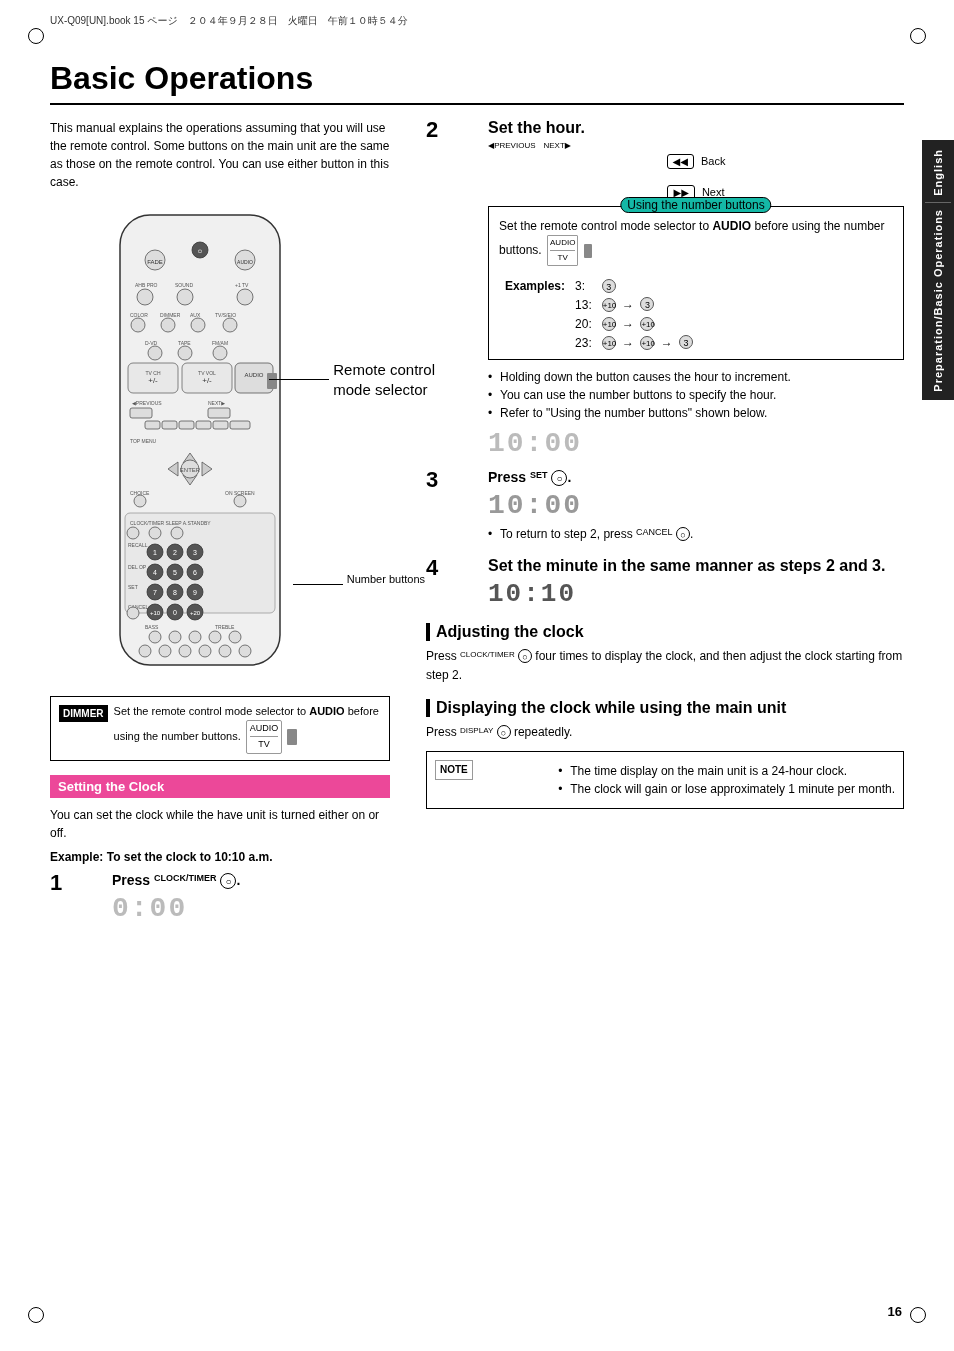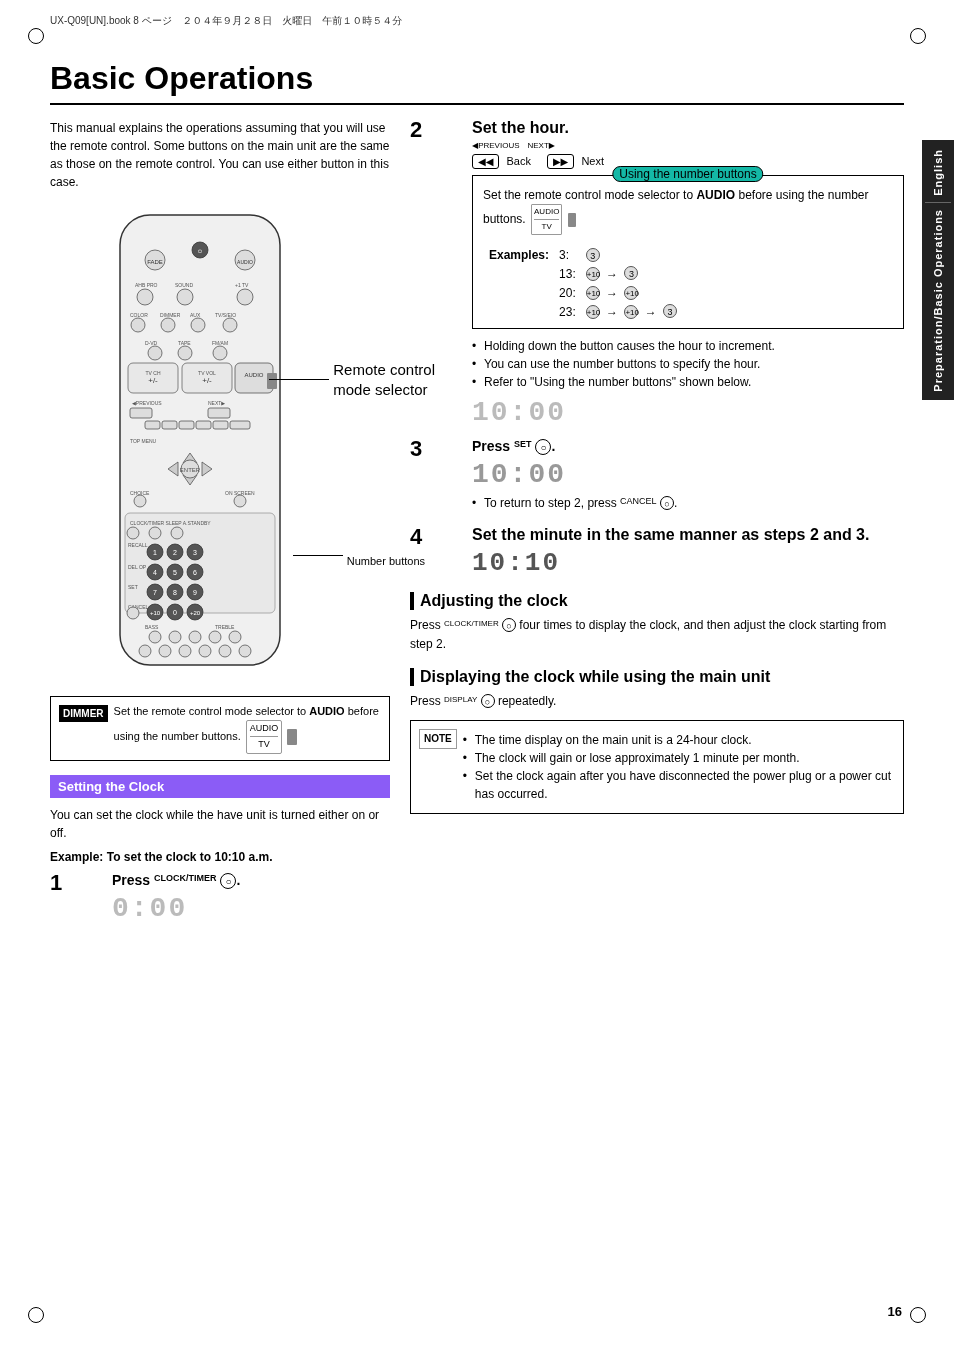--- a/index.html
+++ b/index.html
@@ -87,21 +87,21 @@
       font-size: 32px;
       font-weight: bold;
       margin-bottom: 14px;
       border-bottom: 2px solid #000;
       padding-bottom: 6px;
     }
 
     
     .two-col {
       display: flex;
-      gap: 20px;
+      gap: 36px;
       margin-top: 10px;
     }
 
     .left-col {
       width: 340px;
       flex-shrink: 0;
     }
 
     .right-col {
       flex: 1;
@@ -138,21 +138,21 @@
       font-size: 10px;
       font-weight: bold;
       padding: 1px 4px;
       white-space: nowrap;
       flex-shrink: 0;
       margin-top: 2px;
     }
 
     
     .section-header {
-      background: #8b5cf6;
+      background: #ec4899;
       color: #fff;
       font-size: 13px;
       font-weight: bold;
       padding: 4px 8px;
       margin-top: 14px;
       margin-bottom: 8px;
     }
 
     .section-text {
       font-size: 12px;
@@ -297,21 +297,21 @@
     }
   </style>
 </head>
 <body>
 
 <div class="corner-mark corner-tl"></div>
 <div class="corner-mark corner-tr"></div>
 <div class="corner-mark corner-bl"></div>
 <div class="corner-mark corner-br"></div>
 
-<div class="top-info">UX-Q09[UN].book  8 ページ　２０４年９月２８日　火曜日　午前１０時５４分</div>
+<div class="top-info">UX-Q09[UN].book  15 ページ　２０４年９月２８日　火曜日　午前１０時５４分</div>
 
 <div class="side-tab">
   <span class="side-tab-text">English</span>
   <div class="side-tab-divider"></div>
   <span class="side-tab-text">Preparation/Basic Operations</span>
 </div>
 
 <div class="page-number">16</div>
 
 <div class="main-content">
@@ -455,21 +455,21 @@
             <circle cx="145" cy="446" r="6" class="btn-circle"></circle>
           </svg>
 
           
           <div style="position:absolute; top:155px; right:-95px; display:flex; align-items:center; gap:4px;">
             <div style="width:60px; height:1px; background:#000;"></div>
             <div style="font-size:15px; line-height:1.3;">Remote control<br>mode selector</div>
           </div>
 
           
-          <div style="position:absolute; top:350px; right:-85px; display:flex; align-items:flex-start; gap:4px;">
+          <div style="position:absolute; top:368px; right:-85px; display:flex; align-items:flex-end; gap:4px;">
             <div style="width:50px; height:1px; background:#000;"></div>
             <div style="font-size:11px;">Number buttons</div>
           </div>
         </div>
       </div>
 
       <div class="caution-box">
         <span class="caution-label">DIMMER</span>
         <span>
           Set the remote control mode selector to 
@@ -507,21 +507,21 @@
     <div class="right-col">
 
       <div class="step-item">
         <span class="step-number">2</span>
         <div class="step-content">
           <div class="step-title">Set the hour.</div>
           <div style="display:flex; align-items:center; gap:8px; margin-bottom:4px; font-size:11px;">
             <span style="font-size:8px;">◀PREVIOUS</span>
             <span style="font-size:8px;">NEXT▶</span>
           </div>
-          <div style="display:flex; align-items:center; gap:16px; margin-bottom:6px; font-size:11px;">
+          <div style="display:flex; align-items:center; gap:16px; margin-bottom:6px; font-size:11px;flex-direction:column;">
             <span>
               <span style="display:inline-block; border:1px solid #000; border-radius:3px; padding:1px 5px; font-size:10px;">◀◀</span>
               <span style="font-size:11px; margin-left:4px;">Back</span>
             </span>
             <span>
               <span style="display:inline-block; border:1px solid #000; border-radius:3px; padding:1px 5px; font-size:10px;">▶▶</span>
               <span style="font-size:11px; margin-left:4px;">Next</span>
             </span>
           </div>
 
@@ -629,19 +629,18 @@
         <span style="font-size:8px; position:relative; top:-3px;">DISPLAY</span>
         <span style="display:inline-block; border:1px solid #000; border-radius:50%; width:14px; height:14px; text-align:center; line-height:14px; font-size:9px;">○</span>
         repeatedly.
       </p>
 
       <div class="note-box">
         <span class="note-label">NOTE</span>
         <ul class="bullet-list" style="padding-left:0;">
           <li>The time display on the main unit is a 24-hour clock.</li>
           <li>The clock will gain or lose approximately 1 minute per month.</li>
-          <li>Set the clock again after you have disconnected the power plug or a power cut has occurred.</li>
         </ul>
       </div>
 
     </div>
   </div>
 </div>
 
 </body></html>

